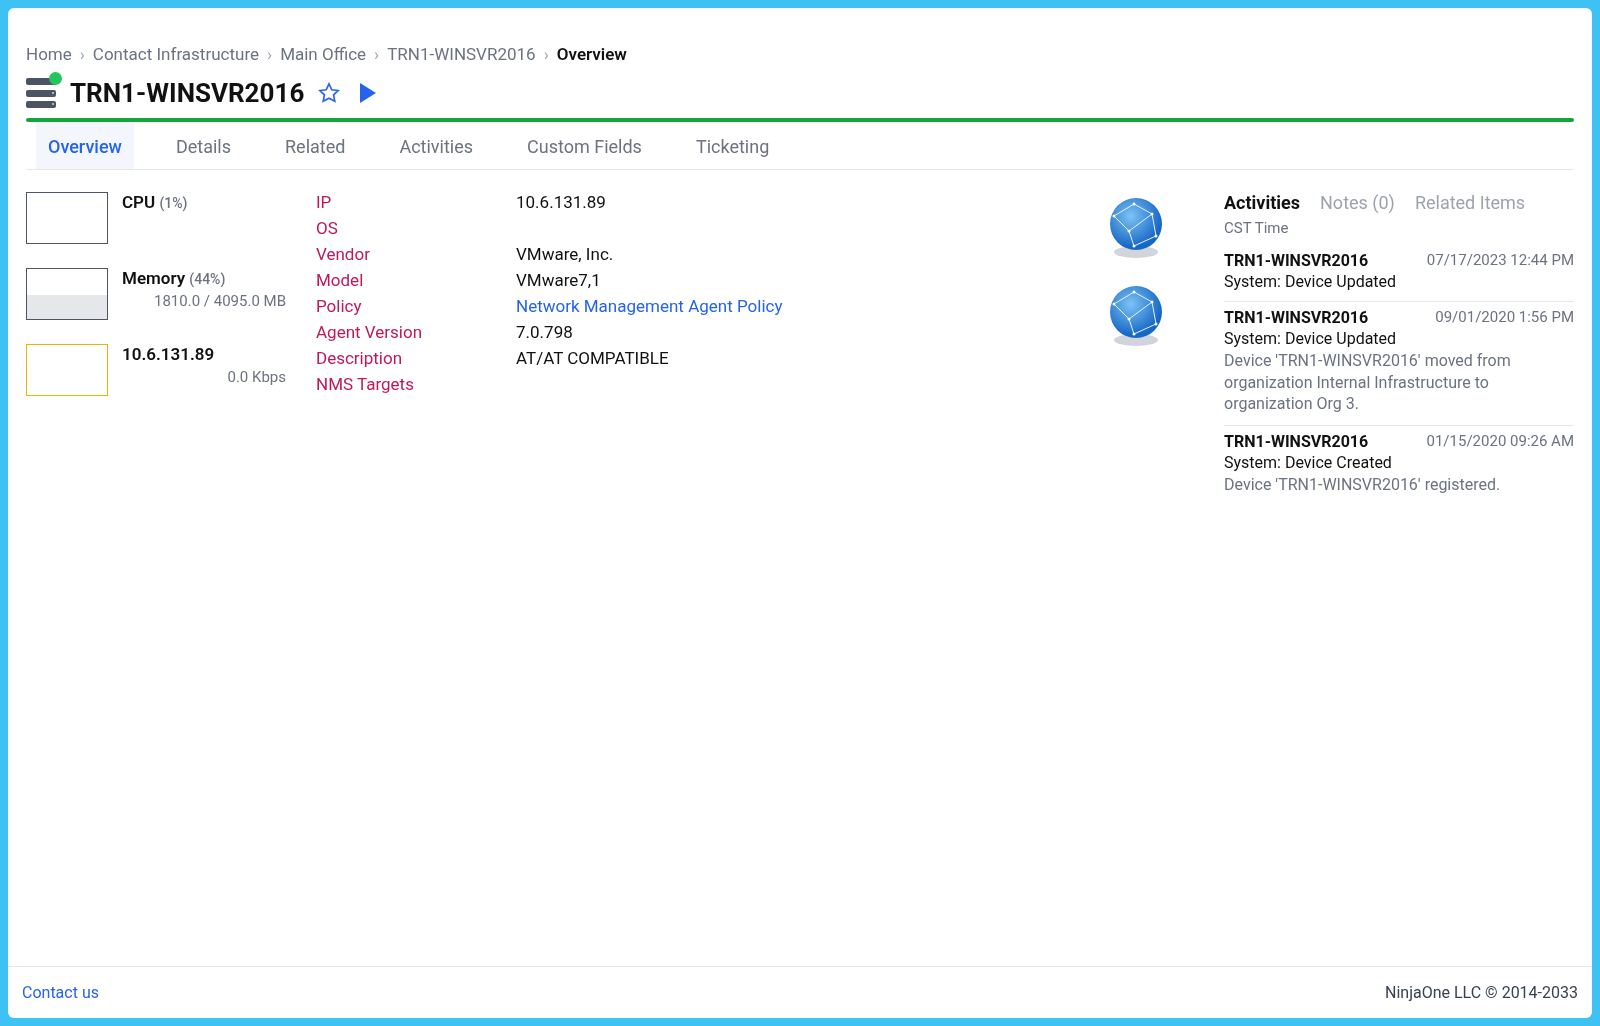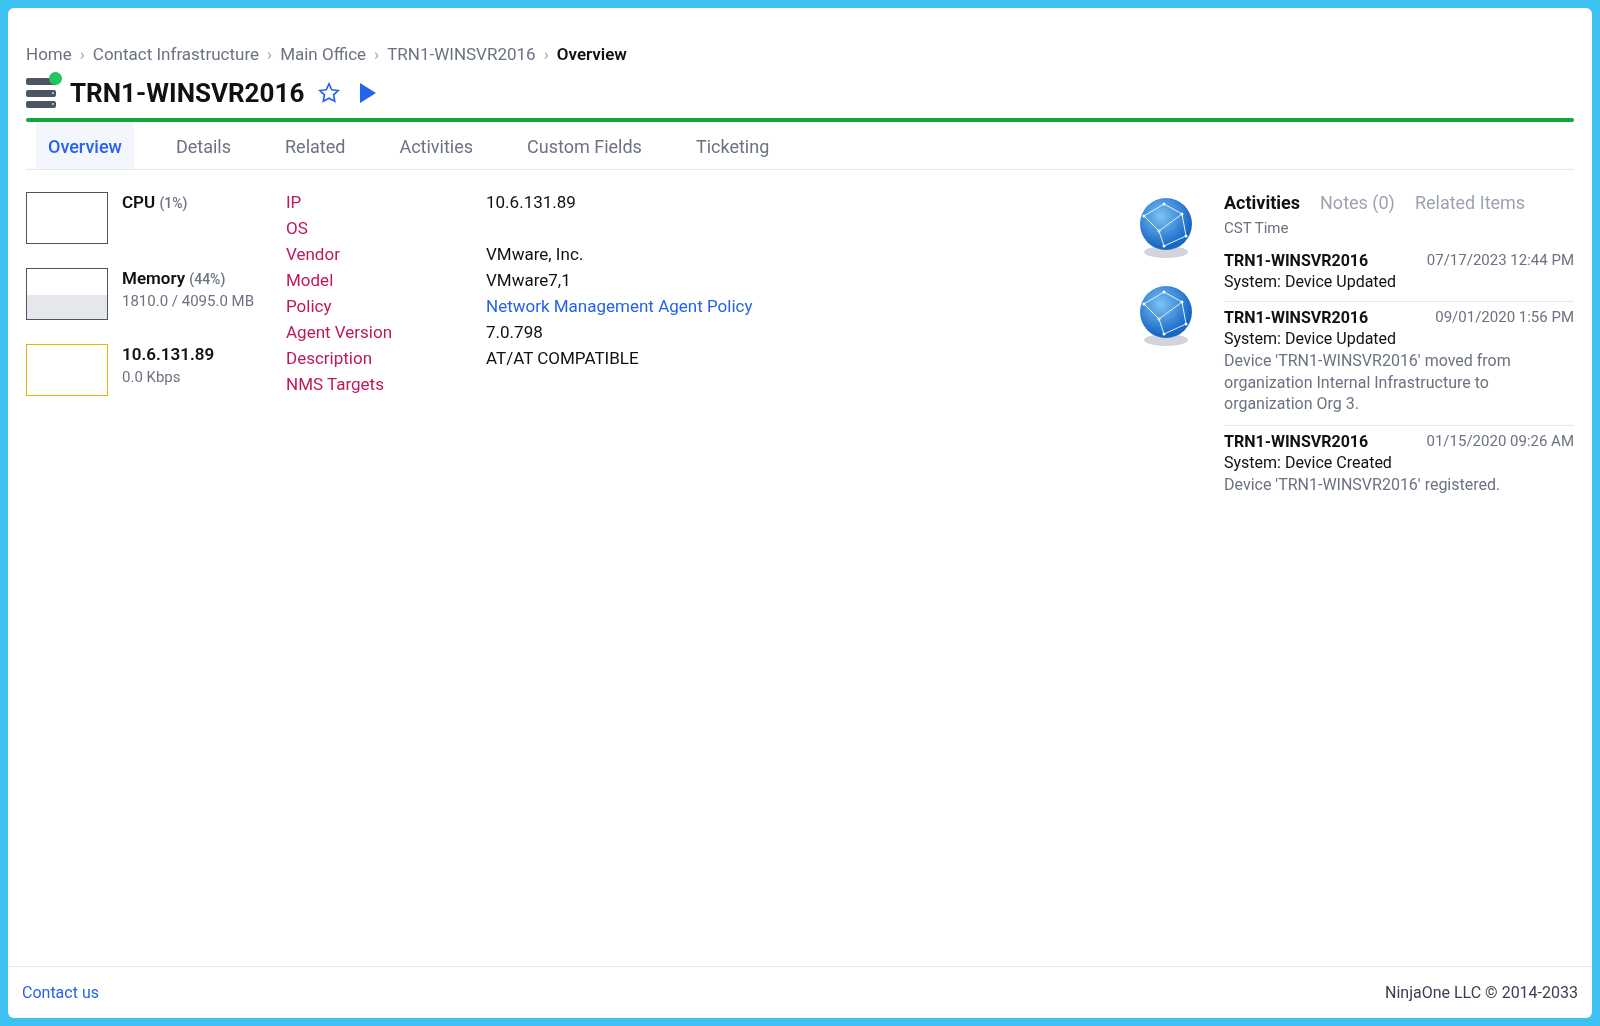--- a/index.html
+++ b/index.html
@@ -64,36 +64,37 @@
     cursor:pointer;
   }
   .tab.active {
     background:#f3f6fc;
     color:#2563eb;
     font-weight:500;
   }
   .main-grid {
     display:flex;
     padding-top: 22px;
+    gap: 30px;
     flex:1;
   }
   .col-metrics { width: 260px; }
   .metric {
     display:flex; gap:14px; margin-bottom:24px;
   }
   .metric-box {
     width:82px; height:52px; border:1.5px solid #4b5563; background:#fff;
   }
   .metric-box.mem { display:flex; flex-direction:column; justify-content:flex-end; }
   .metric-box.mem .fill { height:24px; background:#e5e7eb; }
   .metric-box.net { border:1.5px solid #eab308; }
   .metric-info { flex:1; }
   .metric-title { font-size:17px; font-weight:600; color:#111; }
   .metric-title .pct { font-size:14px; font-weight:500; color:#6b7280; }
-  .metric-sub { font-size:15px; color:#6b7280; margin-top:4px; }
+  .metric-sub { font-size:15px; color:#6b7280; margin-top:4px;text-align:right; }
   .col-details { flex:1; }
   .detail-row { display:flex; margin-bottom:6px; font-size:17px; }
   .detail-label { width:200px; color:#be185d; }
   .detail-value { color:#111; }
   .detail-value.link { color:#2563eb; cursor:pointer; }
   .col-icons { width:90px; display:flex; flex-direction:column; gap:24px; padding-top:4px; }
   .globe-icon { width:64px; height:64px; }
   .col-activities { width:350px; }
   .act-tabs { display:flex; gap:20px; font-size:18px; margin-bottom:6px; }
   .act-tab { color:#9ca3af; cursor:pointer; }

